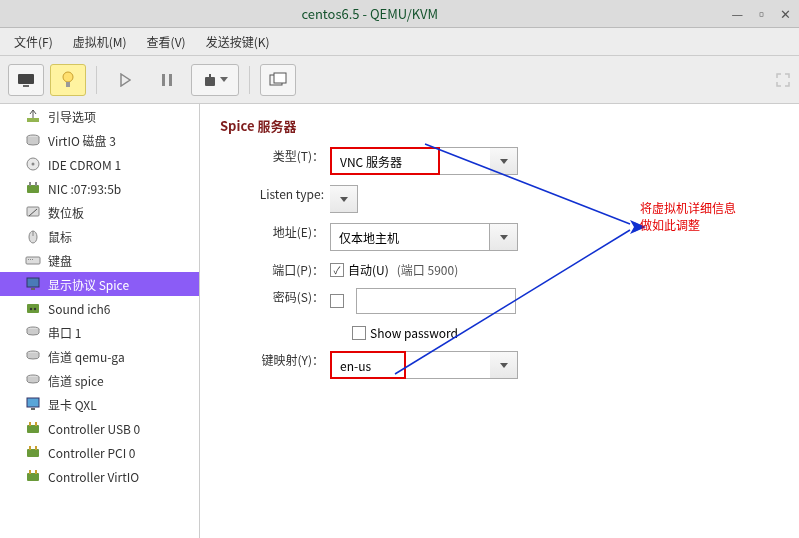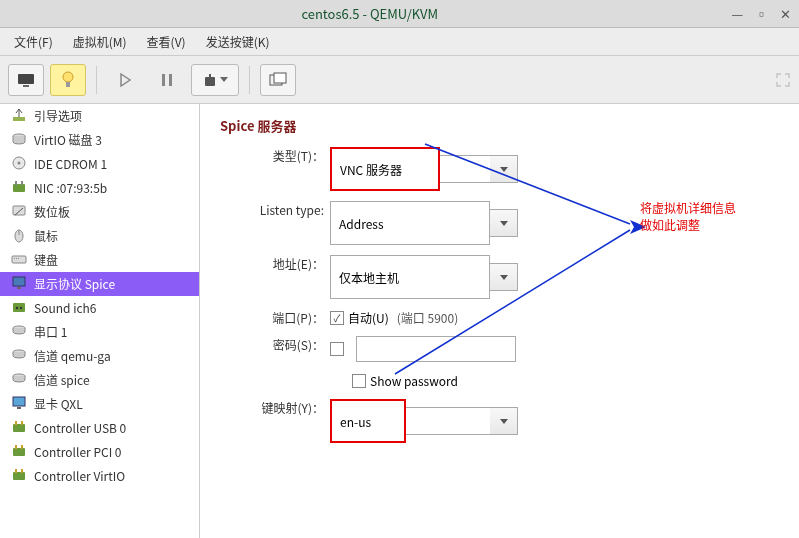--- a/index.html
+++ b/index.html
@@ -16,31 +16,31 @@
     .toolbar { height: 48px; background: #ededed; display: flex; align-items: center; padding: 0 8px; gap: 6px; border-bottom: 1px solid #ccc; }
     .tool-btn { width: 36px; height: 32px; border: 1px solid transparent; background: transparent; display: flex; align-items: center; justify-content: center; border-radius: 3px; }
     .tool-btn.bordered { border: 1px solid #bbb; background: #f5f5f5; }
     .tool-btn.highlighted { background: #fff3a0; border: 1px solid #d4c560; }
     .tool-sep { width: 1px; height: 28px; background: #ccc; margin: 0 4px; }
     .drag-icon { margin-left: auto; opacity: 0.4; }
     
     .content { display: flex; height: calc(538px - 28px - 28px - 48px); background: #fff; }
     
     .sidebar { width: 200px; background: #fff; border-right: 1px solid #ccc; overflow-y: auto; }
-    .sidebar-item { display: flex; padding: 3px 6px 3px 10px; gap: 6px; cursor: pointer; color: #333; height: 24px; }
+    .sidebar-item { display: flex; align-items: center; padding: 3px 6px 3px 24px; gap: 6px; cursor: pointer; color: #333; height: 24px; }
     .sidebar-item.selected { background: #8b5cf6; color: #fff; }
     .sidebar-icon { width: 18px; height: 16px; display: flex; align-items: center; justify-content: center; flex-shrink: 0; }
     
     .main { flex: 1; padding: 12px 20px; background: #fff; position: relative; }
     .section-title { font-weight: bold; font-size: 13px; margin-bottom: 12px; color: #7f1d1d; }
     .form-row { display: flex; align-items: flex-start; margin-bottom: 10px; }
     .form-label { width: 110px; text-align: right; padding-right: 6px; color: #333; }
     .form-control { display: flex; align-items: center; }
     .combo { display: flex; }
-    .combo-input { width: 160px; height: 44px; border: 1px solid #aaa; background: #fff; padding: 0 8px; display: flex; align-items: center; }
+    .combo-input { width: 160px; height: 28px; border: 1px solid #aaa; background: #fff; padding: 0 8px; display: flex; align-items: center; }
     .combo-btn { width: 28px; height: 28px; border: 1px solid #aaa; border-left: none; background: linear-gradient(#f8f8f8,#e8e8e8); display: flex; align-items: center; justify-content: center; }
     .red-box { border: 2px solid #e40000 !important; }
     .checkbox { width: 14px; height: 14px; border: 1px solid #888; background: #fff; display: inline-flex; align-items: center; justify-content: center; margin-right: 4px; }
     .checkbox.checked::after { content: "✓"; font-size: 10px; color: #333; }
     .text-input { width: 160px; height: 26px; border: 1px solid #aaa; background: #fff; }
     
     .annotation { position: absolute; color: #e40000; font-size: 13px; line-height: 1.4; }
     
     svg { display: block; }
     .arrow-line { stroke: #1030d0; stroke-width: 1.5; fill: none; }
@@ -280,21 +280,20 @@
             <svg width="8" height="5">
               <polygon points="0,0 8,0 4,5" fill="#555"></polygon>
             </svg>
           </div>
       </div>
     </div>
 
     <div class="form-row">
       <div class="form-label">Listen type:</div>
       <div class="form-control combo">
-        <div class="combo-input">Address</div>
         <div class="combo-btn">
             <svg width="8" height="5">
               <polygon points="0,0 8,0 4,5" fill="#555"></polygon>
             </svg>
           </div>
       </div>
     </div>
 
     <div class="form-row">
       <div class="form-label">地址(E)：</div>

